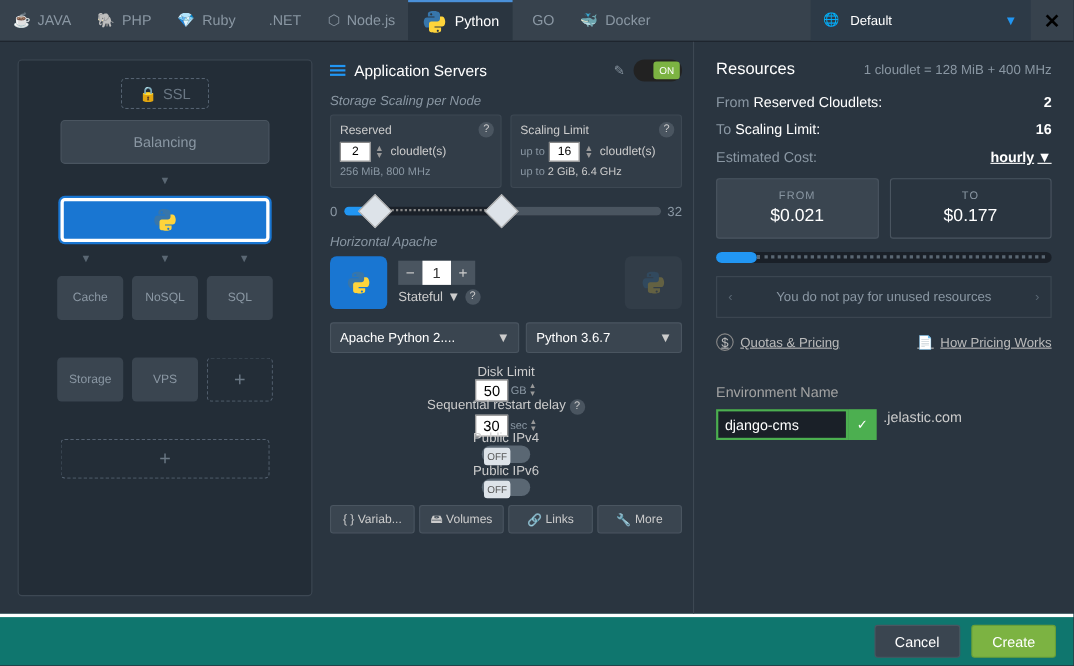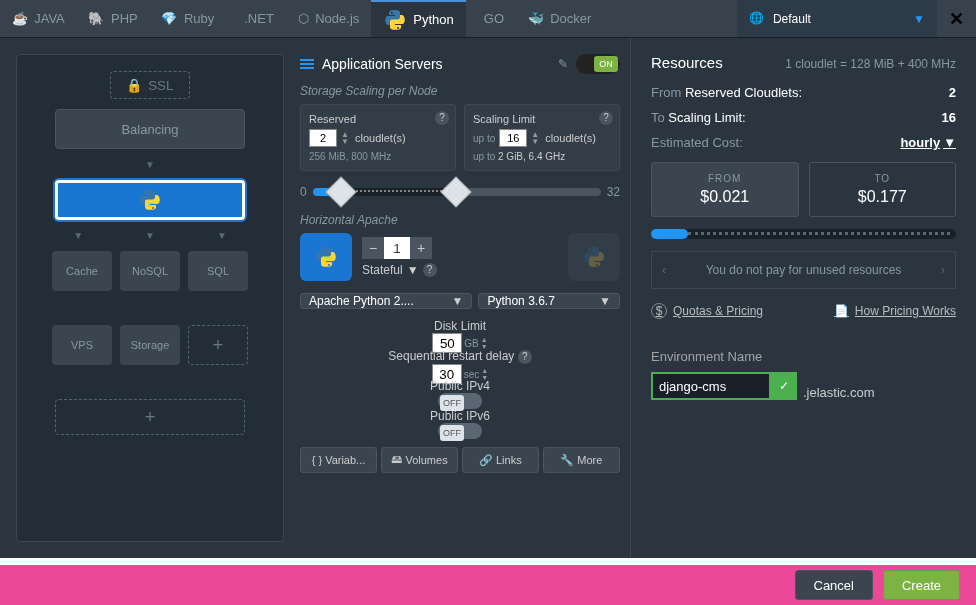--- a/index.html
+++ b/index.html
@@ -52,21 +52,21 @@
 .slider-rest { position: absolute; left: 52%; right: 0; height: 100%; background: #4a5560; border-radius: 0 4px 4px 0; }
 .slider-handle { position: absolute; top: -7px; width: 22px; height: 22px; background: #dde3e9; transform: rotate(45deg); border: 1px solid #aaa; }
 .horiz-row { display: flex; align-items: center; gap: 10px; margin: 6px 0 12px 0; }
 .py-badge { width: 52px; height: 48px; background: #1976d2; border-radius: 6px; display: flex; align-items: center; justify-content: center; }
 .py-badge-off { width:52px; height:48px; background:#3a4550; border-radius:6px; display:flex; align-items:center; justify-content:center; opacity:0.5;}
 .stepper { display: flex; align-items: center; }
 .stepper button { width: 22px; height: 22px; background: #4a5560; border: none; color: #ccc; font-size: 14px; }
 .stepper input { width: 26px; height: 22px; text-align: center; border: none; background: #fff; color: #333;}
 .stateful { font-size: 12px; color: #ccc; margin-top: 4px; display: flex; align-items: flex-end; gap: 4px; }
 .sel-row { display: flex; gap: 6px; margin-bottom: 10px; }
-.sel { flex: 1; height: 16px; background: #3a4550; border: 1px solid #4a5560; border-radius: 3px; display: flex; align-items: center; padding: 0 8px; color: #fff; font-size: 12px; }
+.sel { flex: 1; height: 28px; background: #3a4550; border: 1px solid #4a5560; border-radius: 3px; display: flex; align-items: center; padding: 0 8px; color: #fff; font-size: 12px; }
 .sel .chev { margin-left: auto; color: #ccc;}
 .cfg-row { display: flex; align-items: center; height: 30px; font-size: 12px; color: #ccc; flex-direction: column; }
 .cfg-row .lbl { flex: 1; }
 .num-in { display: flex; align-items: center; gap: 2px; }
 .num-in input { width: 30px; height: 20px; text-align: center; border: 1px solid #888; }
 .num-in .unit { font-size: 10px; color: #8a97a3; }
 .num-in .spn { display: flex; flex-direction: column; font-size: 7px; color: #999; line-height: 7px;}
 .bottom-tabs { display: flex; gap: 4px; margin-top: 8px; }
 .btab { flex: 1; height: 26px; background: #3a4550; border: 1px solid #4a5560; border-radius: 3px; display: flex; align-items: center; justify-content: center; gap: 3px; font-size: 11px; color: #ccc; }
 
@@ -89,27 +89,27 @@
 .cost-slider .fill { position: absolute; left: 0; width: 12%; height: 100%; background: #2196f3; border-radius: 5px; }
 .cost-slider::after { content: ""; position: absolute; left: 12%; right: 2%; top: 3px; height: 4px; border-top: 3px dotted #5a6773; }
 .info-banner { height: 38px; border: 1px solid #3d4853; display: flex; align-items: center; justify-content: center; gap: 10px; color: #8a97a3; font-size: 12px; position: relative; }
 .info-banner .nav { position: absolute; top: 11px; color: #5a6773; }
 .info-banner .navl { left: 10px; } .info-banner .navr { right: 10px; }
 .links-row { display: flex; margin-top: 14px; font-size: 12px; }
 .link { color: #bbb; text-decoration: underline; display: flex; align-items: center; gap: 6px; }
 .link.r { margin-left: auto; }
 .env-sec { margin-top: 30px; }
 .env-sec h4 { color: #a3a3a3; font-size: 13px; font-weight: normal; margin-bottom: 8px; }
-.env-in-row { display: flex; align-items: flex-end; gap: 0; }
+.env-in-row { display: flex; align-items: flex-start; gap: 0; }
 .env-in { width: 120px; height: 28px; background: #1a2028; border: 2px solid #4caf50; color: #fff; padding: 0 6px; font-size: 13px; }
 .env-check { width: 26px; height: 28px; background: #4caf50; display: flex; align-items: center; justify-content: center; color: #fff; }
 .env-domain { margin-left: 6px; color: #ccc; font-size: 13px; }
 
 
-.footer { height: 47px; display: flex; align-items: center; justify-content: flex-end; gap: 10px; padding: 0 16px; border-top: 7px solid #ffffff; background: #ec4899; }
+.footer { height: 47px; display: flex; align-items: center; justify-content: flex-end; gap: 10px; padding: 0 16px; border-top: 3px solid #ffffff; background: #0f766e; }
 .btn { height: 30px; padding: 0 18px; border-radius: 3px; border: 1px solid #4a5560; background: #3a4550; color: #fff; font-size: 13px; cursor: pointer; }
 .btn.primary { background: #7cb342; border-color: #689f38; }
 
 .menu-icon { display: inline-flex; flex-direction: column; gap: 2px; }
 .menu-icon span { width: 14px; height: 2px; background: #2196f3; }
 
 svg.py { width: 24px; height: 24px; }
 </style>
 </head>
 <body>
@@ -197,24 +197,24 @@
         <div class="small-box">
             <span>NoSQL</span>
           </div>
         <div class="small-box">
             <span>SQL</span>
           </div>
       </div>
       <div style="height:14px"></div>
       <div class="row3">
         <div class="small-box">
+            <span>Storage</span>
+          </div>
+        <div class="small-box">
             <span>VPS</span>
-          </div>
-        <div class="small-box">
-            <span>Storage</span>
           </div>
         <div class="add-box">+</div>
       </div>
       <div style="height:14px"></div>
       <div class="add-wide">+</div>
     </div>
   </div>
 
   <div class="col-mid">
     <div class="hdr">

